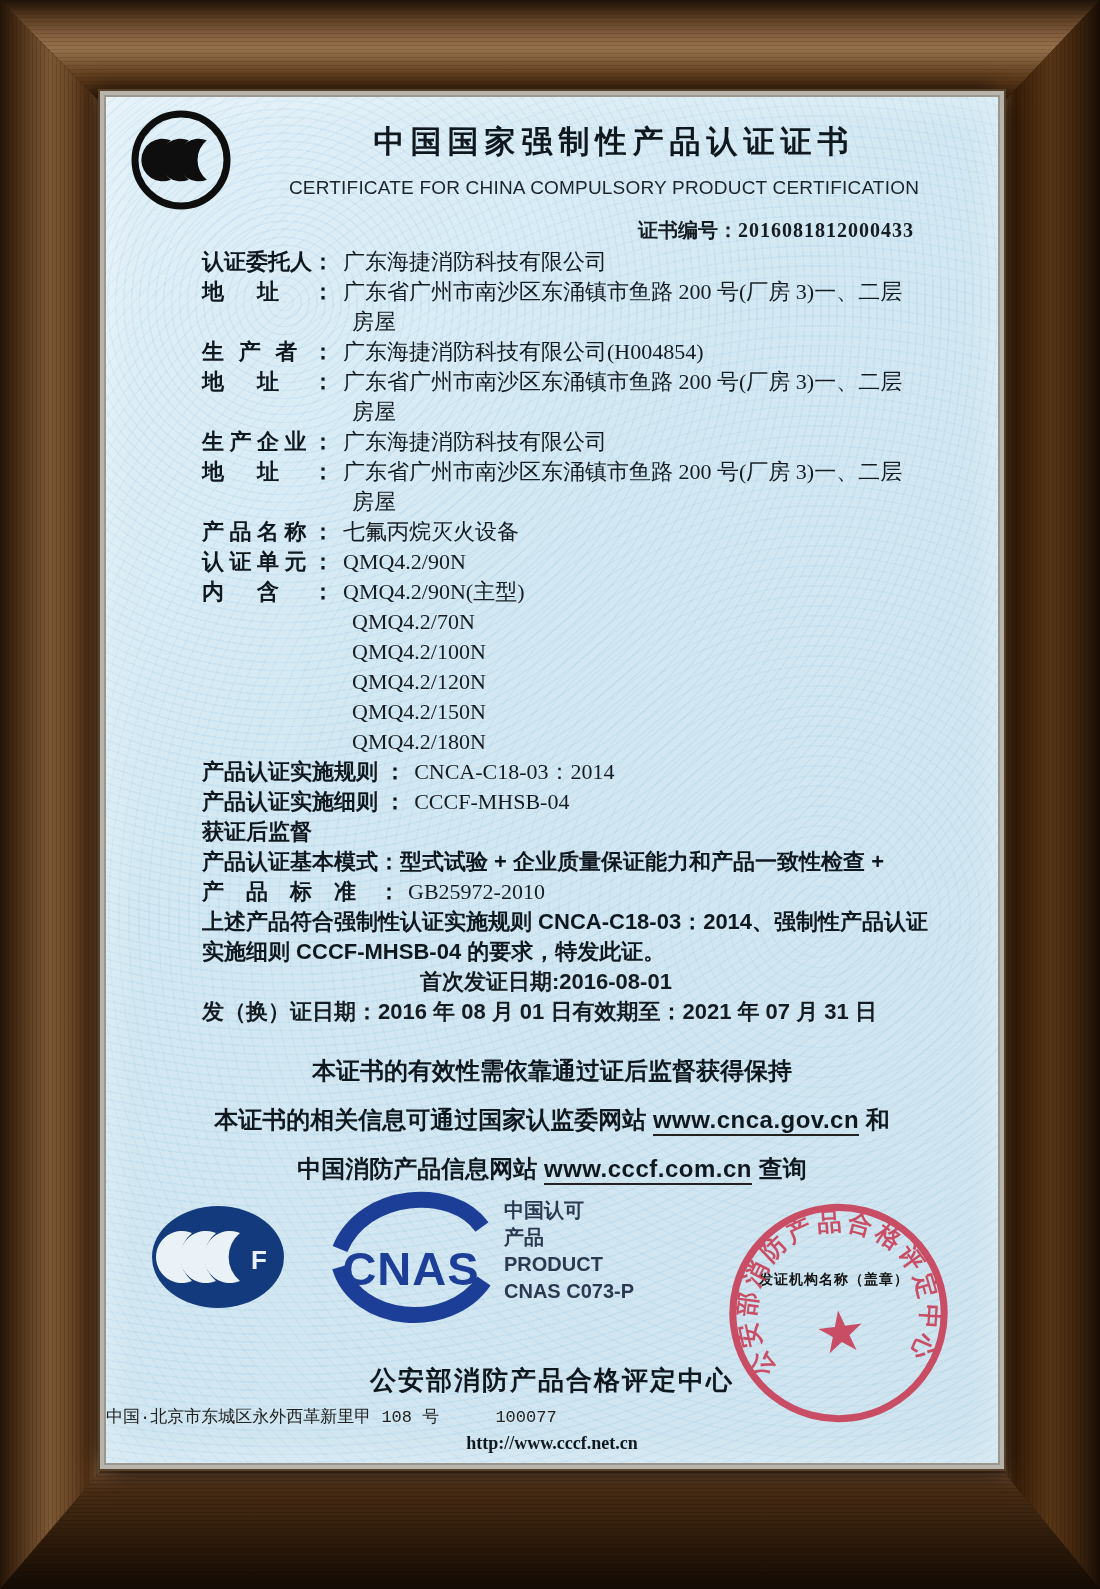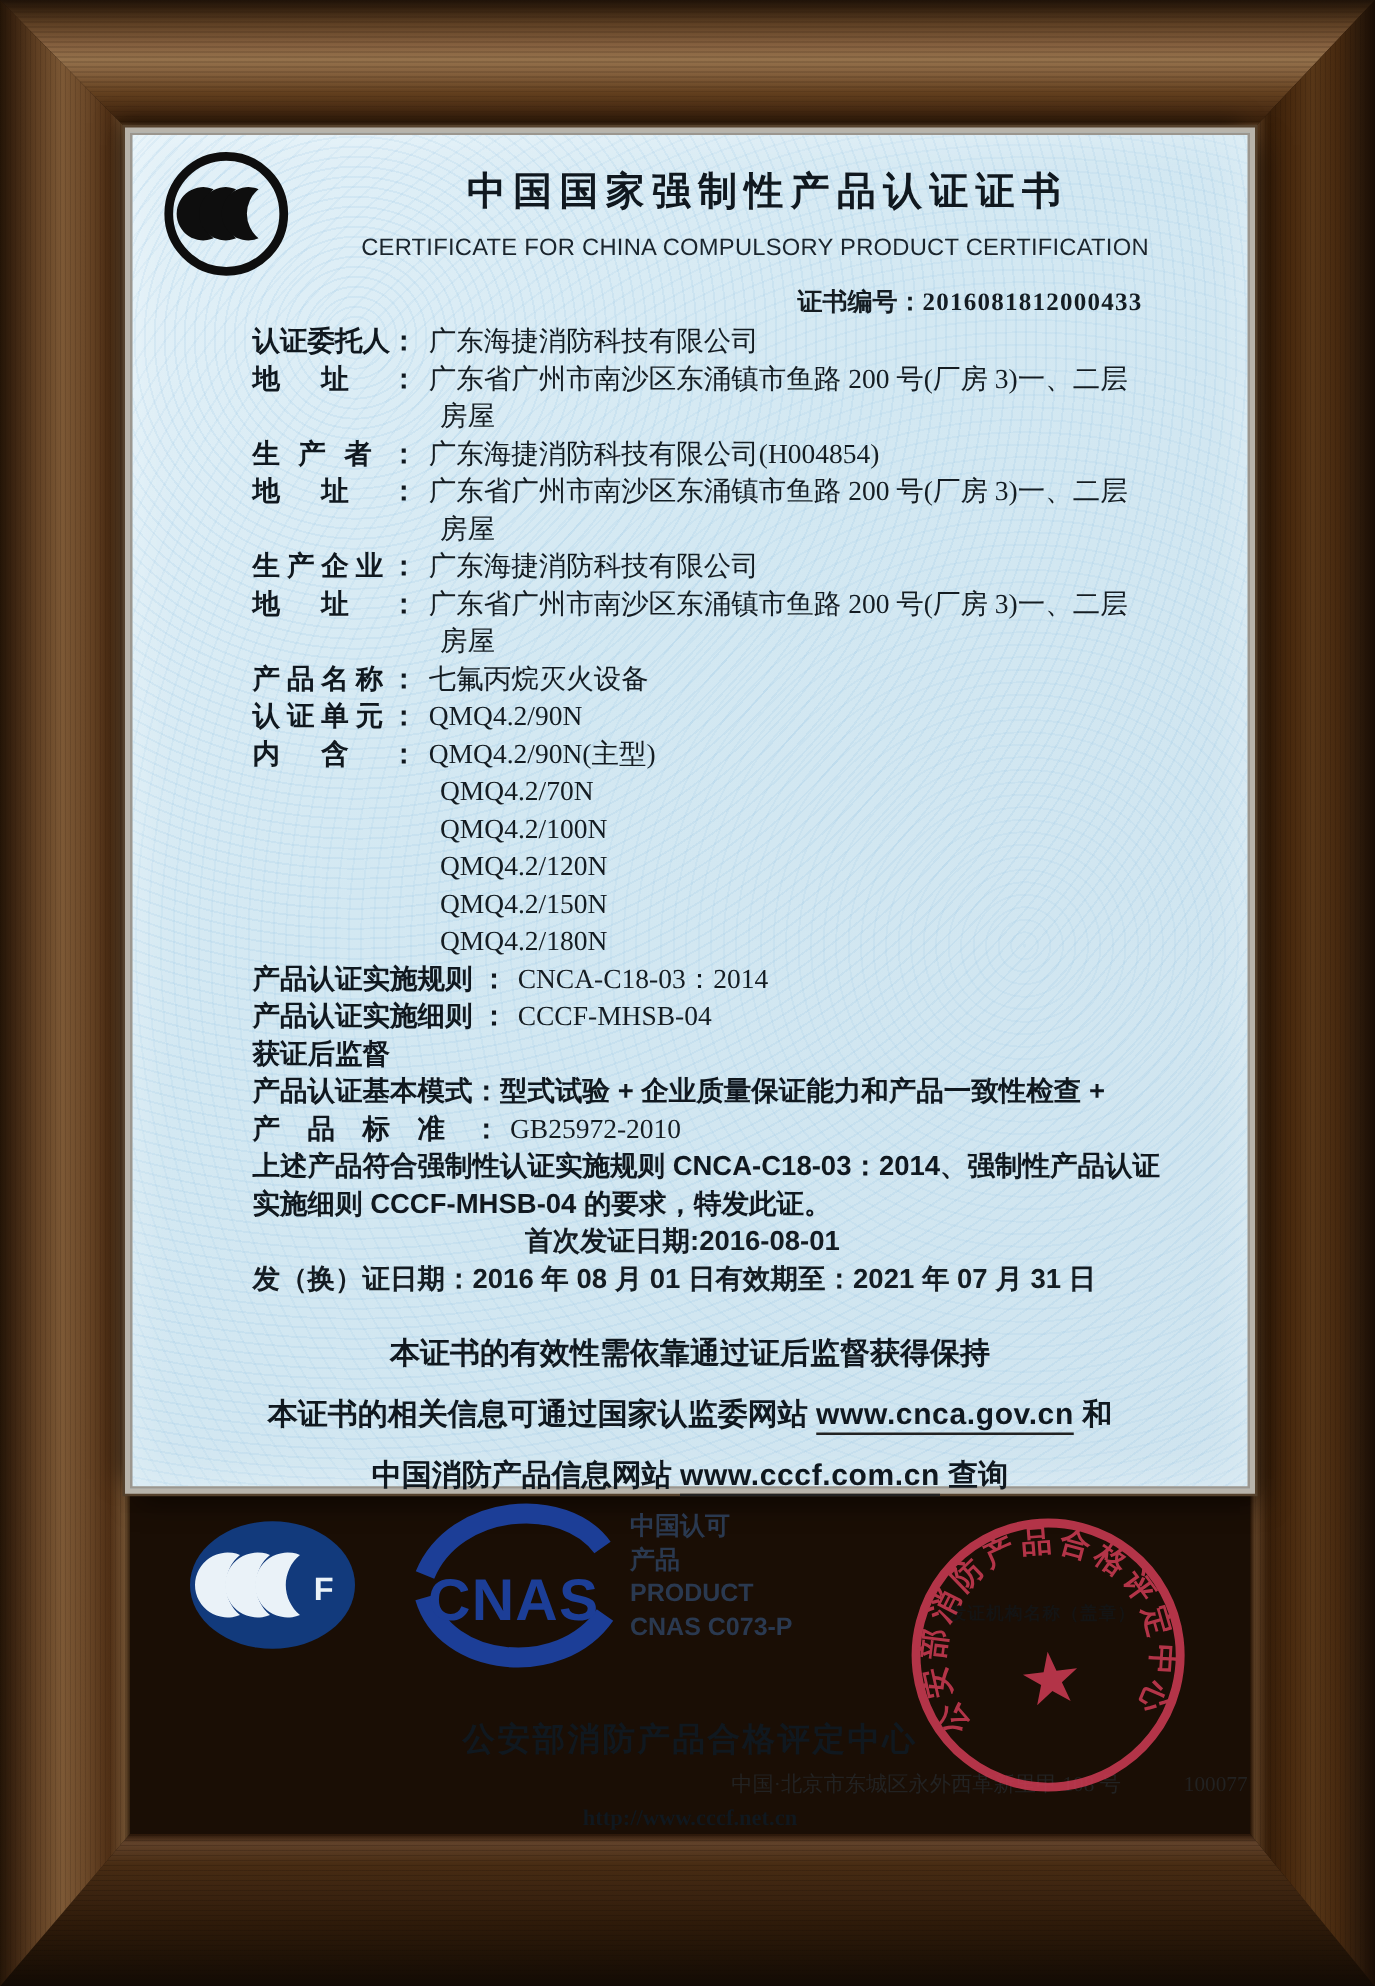--- a/index.html
+++ b/index.html
@@ -21,21 +21,21 @@
     clip-path:polygon(0 0,100% 106px,100% calc(100% - 122px),0 100%);
     background:
       repeating-linear-gradient(90deg, rgba(25,12,4,.14) 0 1px, transparent 1px 4px),
       linear-gradient(90deg,#241507 0%,#3a2310 10%,#5f3f22 28%,#7c5835 48%,#6b4828 66%,#4f2f15 84%,#6e4f30 96%,#33210f 100%);}
   .f-right{right:0;top:0;width:100px;height:1589px;
     clip-path:polygon(100% 0,100% 100%,0 calc(100% - 122px),0 106px);
     background:
       repeating-linear-gradient(90deg, rgba(20,10,4,.16) 0 1px, transparent 1px 4px),
       linear-gradient(270deg,#180c04 0%,#2c1a0b 12%,#47290f 30%,#573617 50%,#48290e 68%,#371e09 85%,#5d3f24 96%,#241204 100%);}
   
-  .cert{position:absolute;left:104px;top:106px;width:896px;height:1085px;box-sizing:border-box;
+  .cert{position:absolute;left:104px;top:95px;width:896px;height:1370px;box-sizing:border-box;
     background-color:#d8ebf4;
     background-image:
       repeating-radial-gradient(circle at 20% 15%, rgba(140,190,225,.16) 0 1.5px, rgba(255,255,255,0) 1.5px 8px),
       repeating-radial-gradient(circle at 80% 60%, rgba(140,190,225,.12) 0 1.5px, rgba(255,255,255,0) 1.5px 10px),
       linear-gradient(135deg,#e3f1f8 0%,#d3e8f2 40%,#cfe4ef 100%);
     border:2px solid #9b968e;
     box-shadow:0 0 0 4px #b8b4ab,0 0 0 6px #55412c,-8px -8px 18px rgba(0,0,0,.5),8px 10px 22px rgba(0,0,0,.55),inset 0 0 40px rgba(255,255,255,.35);
     color:#141c22;}
   .abs{position:absolute;}
   
@@ -67,22 +67,22 @@
   
   .cccf-logo{left:42px;top:1106px;}
   .cnas-logo{left:222px;top:1090px;}
   .accr{left:398px;top:1100px;font-size:20px;line-height:27px;font-weight:bold;color:#2a3950;}
   .stamp-wrap{left:610px;top:1084px;width:244px;height:256px;transform:rotate(-7deg);opacity:.88;z-index:6;}
   .stamp-label{left:596px;top:1174px;width:264px;text-align:center;font-size:14px;font-weight:bold;
                color:#141414;z-index:5;letter-spacing:1px;}
   
   .forg{left:0;right:0;top:1266px;text-align:center;font-size:26px;font-weight:bold;
         letter-spacing:2px;color:#10181f;}
-  .faddr{left:0;right:0;top:1308px;text-align:right;font-size:17px;
-         font-family:Liberation Serif, serif;color:#222;}
+  .faddr{left:0;right:0;top:1308px;text-align:left;font-size:17px;
+         font-family:Liberation Mono, monospace;color:#222;}
   .faddr .pc{display:inline-block;margin-left:46px;}
   .furl{left:0;right:0;top:1336px;text-align:center;font-size:18px;font-weight:bold;
         font-family:"Liberation Serif",serif;color:#10181f;}
 </style>
 </head>
 <body>
 
 <div class="page">
   <div class="fpiece f-top"></div>
   <div class="fpiece f-bottom"></div>

